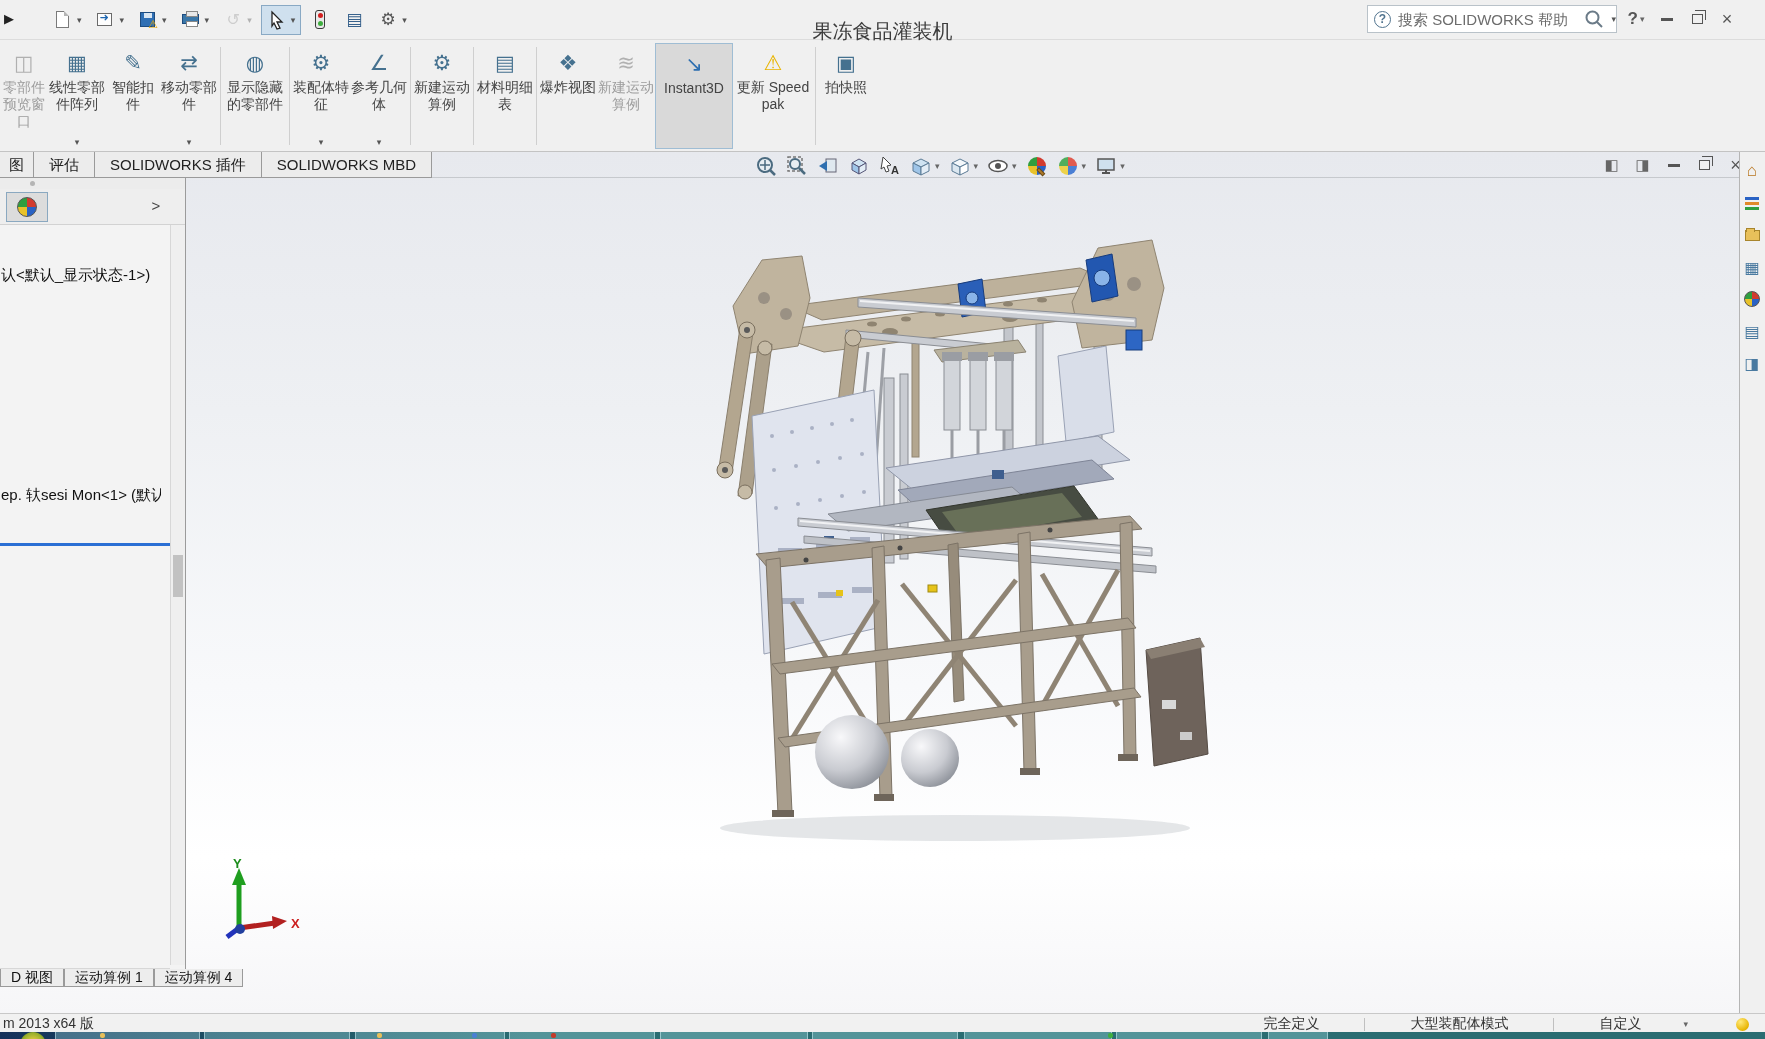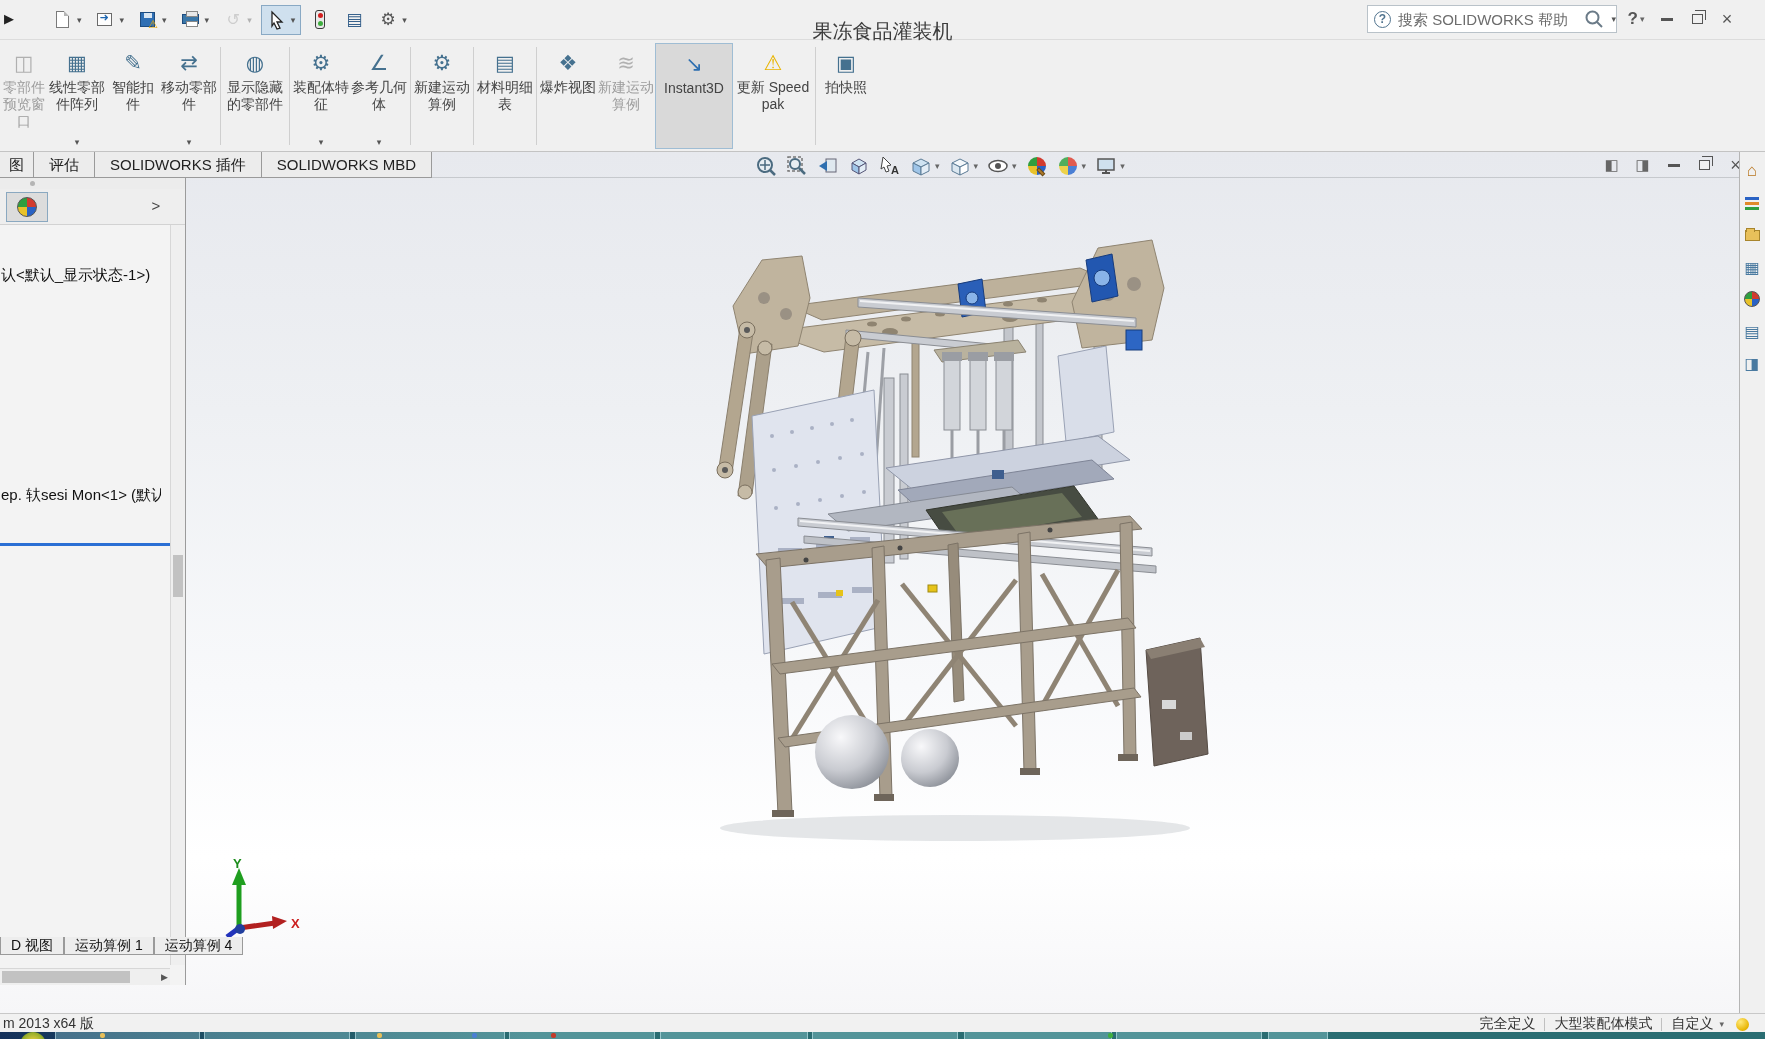--- a/index.html
+++ b/index.html
@@ -100,25 +100,25 @@
   .task-pane { position:absolute; left:1739px; top:152px; width:26px; height:861px; background:#f0f0f0; border-left:1px solid #b5b5b5; }
   .tp-item { width:24px; height:26px; display:flex; align-items:center; justify-content:center; margin-top:6px; }
   .tp-glyph { font-size:16px; color:#4a7aa0; }
   .tp-home { color:#b8761f; font-size:17px; }
   .tp-books { width:14px; height:13px; display:flex; flex-direction:column; justify-content:space-between; }
   .tp-books i { display:block; height:3px; }
   .tp-folder { position:relative; width:15px; height:11px; background:#e8c05a; border:1px solid #a8852c; }
   .tp-folder:before { content:""; position:absolute; left:0; top:-3px; width:7px; height:3px; background:#e8c05a; border:1px solid #a8852c; border-bottom:none; }
 
   
-  #bottom-tabs { position:absolute; left:0; top:937px; height:18px; display:flex; }
+  #bottom-tabs { position:absolute; left:0; top:969px; height:18px; display:flex; }
   .btab { padding:0 10px; font-size:14px; line-height:17px; color:#111; background:#ededed; border:1px solid #9a9a9a; border-top:none; white-space:nowrap; }
   .statusbar { position:absolute; left:0; top:1013px; width:1765px; height:19px; background:#f1f1f1; border-top:1px solid #c8c8c8; font-size:14px; color:#333; }
   .status-left { position:absolute; left:3px; top:1px; }
-  .status-right { position:absolute; right:16px; top:1px; display:flex; align-items:center; }
+  .status-right { position:absolute; right:16px; top:1px; display:flex; align-items:center;gap:36px; }
   .st-sep { width:1px; height:13px; background:#c0c0c0; margin:0 9px; }
   .st-caret { font-size:9px; color:#666; margin-left:6px; }
   .st-ball { width:13px; height:13px; border-radius:50%; background:radial-gradient(circle at 35% 30%,#ffe97a,#e8b400 70%,#a87f00); margin-left:12px; }
   .taskbar { position:absolute; left:0; top:1032px; width:1765px; height:7px; background:linear-gradient(90deg,#14305a 0%,#1d4e63 12%,#2a6d72 30%,#2a6d72 100%); overflow:hidden; }
   .tb-item { position:absolute; top:0; height:7px; background:rgba(160,220,225,.35); border-left:1px solid rgba(220,250,255,.5); border-right:1px solid rgba(220,250,255,.5); }
   .tb-dot { position:absolute; top:1px; width:5px; height:5px; border-radius:2px; }
   .tb-orb { position:absolute; left:20px; top:0; width:26px; height:13px; border-radius:13px 13px 0 0; background:radial-gradient(circle at 50% 90%,#ffd84d,#9ab02c 60%,#3c6e1e); }
 
   
   #triad { position:absolute; left:215px; top:858px; }

